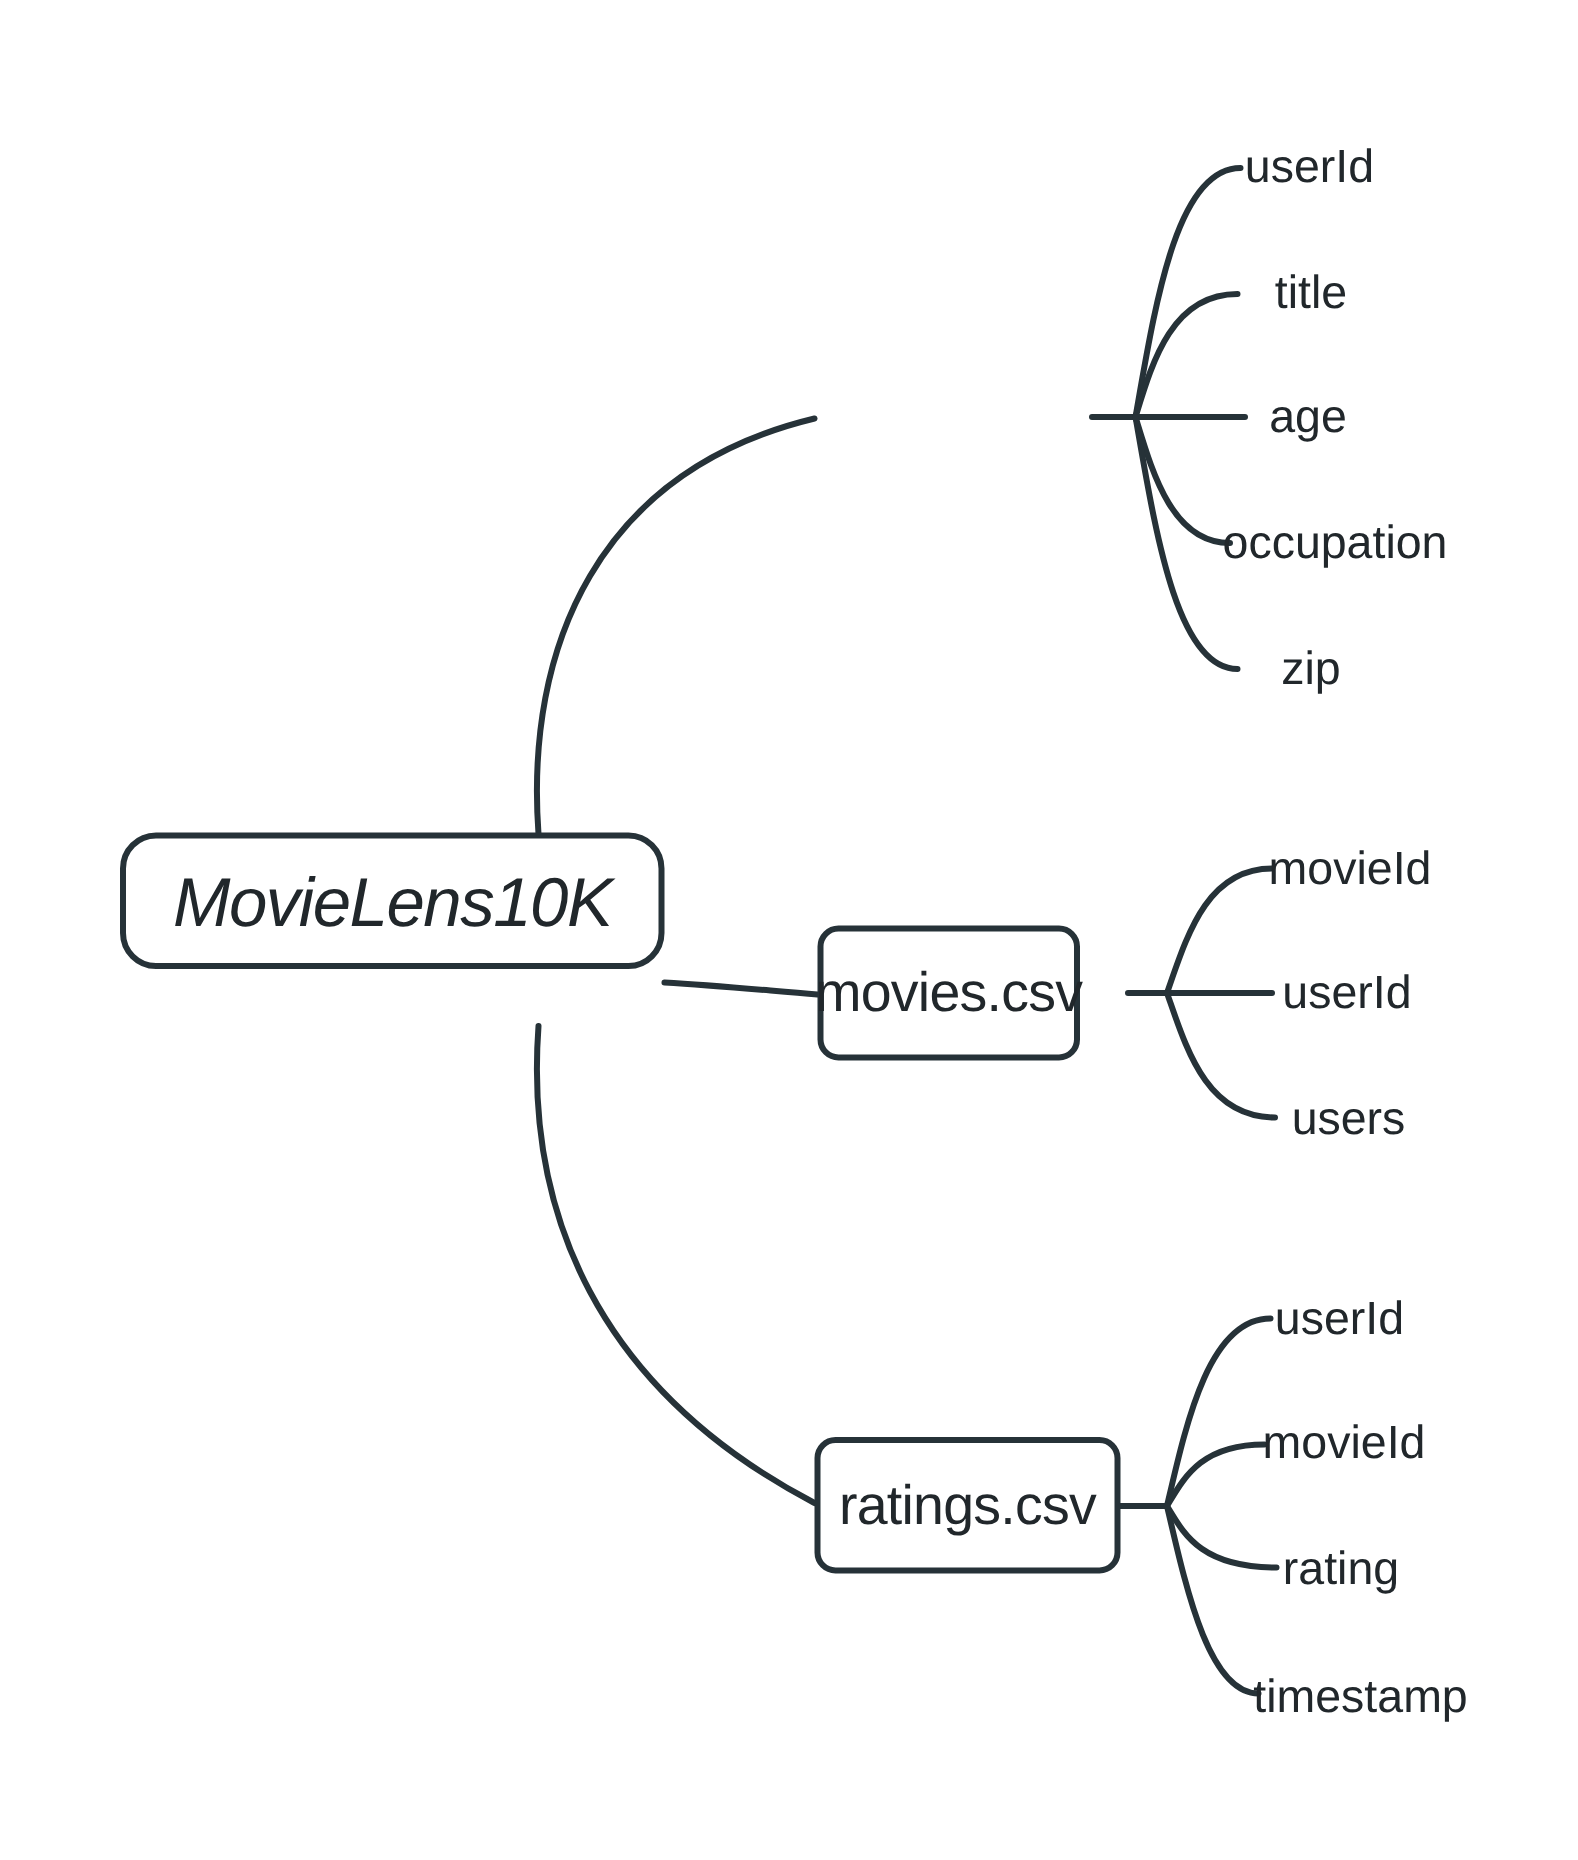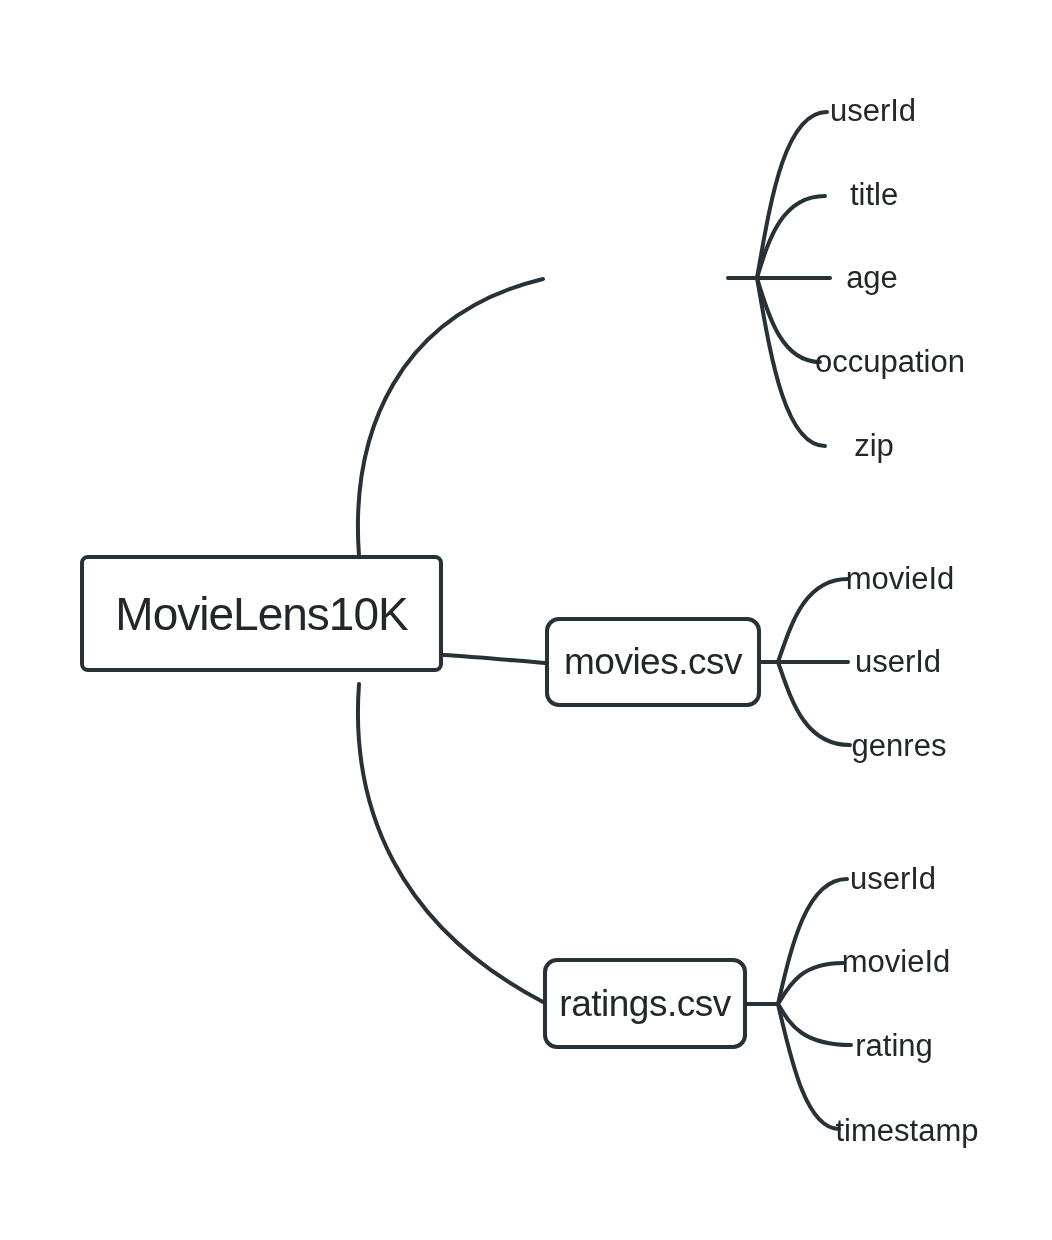--- a/index.html
+++ b/index.html
@@ -35,33 +35,34 @@
     border: 4.5px solid #263238;
     display: flex;
     align-items: center;
     justify-content: center;
     color: #21272b;
   }
   .node-root {
     left: 80px;
     top: 555px;
     width: 363px;
-    height: 117px;
-    border-radius: 8px;
+    height: 91px;
+    border-radius: 24px;
     font-size: 46px;
     letter-spacing: -1px;
+    font-style: italic;
   }
   .node-child {
     border-radius: 14px;
     border-width: 4px;
     font-size: 37px;
     letter-spacing: -0.5px;
   }
   .node-users   { left: 543px; top: 233px; width: 185px; height: 89px; }
-  .node-movies  { left: 545px; top: 617px; width: 216px; height: 90px; }
+  .node-movies  { left: 545px; top: 617px; width: 175px; height: 90px; }
   .node-ratings { left: 543px; top: 958px; width: 204px; height: 91px; }
   .leaf {
     position: absolute;
     transform: translate(-50%, -50%);
     font-size: 31px;
     color: #21272b;
     white-space: nowrap;
   }
   
   .leaf-u-userid     { left: 873px; top: 111px; }
@@ -121,20 +122,20 @@
   </div>
 
   <div class="leaf leaf-u-userid">userId</div>
   <div class="leaf leaf-u-gender">title</div>
   <div class="leaf leaf-u-age">age</div>
   <div class="leaf leaf-u-occupation">occupation</div>
   <div class="leaf leaf-u-zip">zip</div>
 
   <div class="leaf leaf-m-movieid">movieId</div>
   <div class="leaf leaf-m-title">userId</div>
-  <div class="leaf leaf-m-genres">genres</div>
+  <div class="leaf leaf-m-genres">users</div>
 
   <div class="leaf leaf-r-userid">userId</div>
   <div class="leaf leaf-r-movieid">movieId</div>
   <div class="leaf leaf-r-rating">rating</div>
   <div class="leaf leaf-r-timestamp">timestamp</div>
 
 </div>
 
 </body></html>

